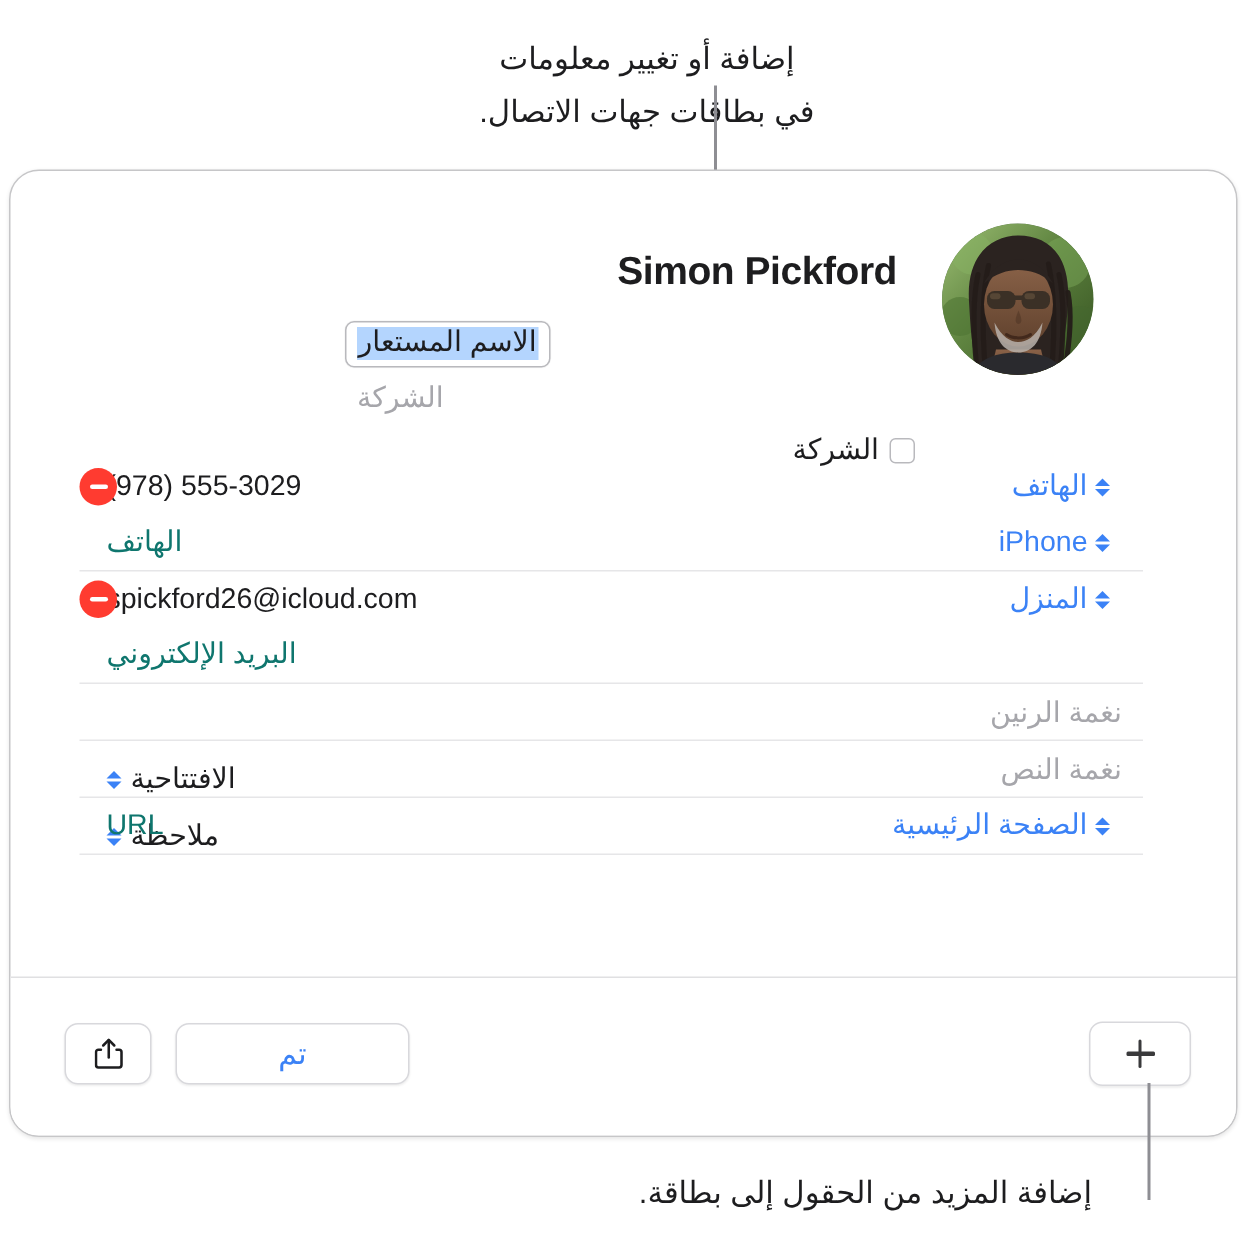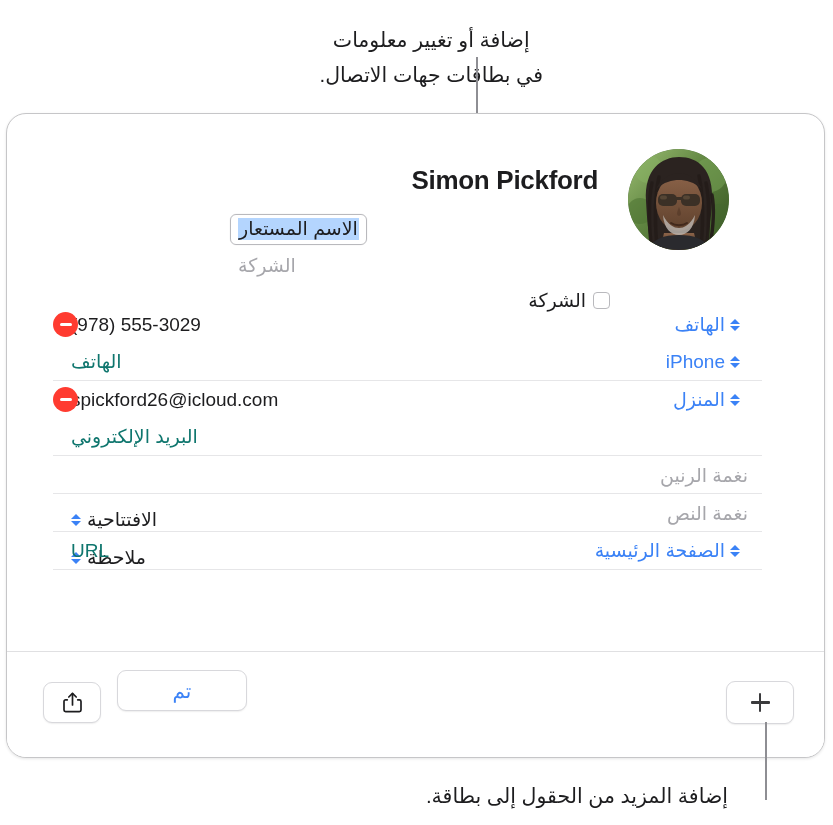--- a/index.html
+++ b/index.html
@@ -275,21 +275,21 @@
     border: 1px solid #d8d8dc;
     border-radius: 9px;
     box-shadow: 0 1px 1.5px rgba(0,0,0,0.07);
     display: flex;
     align-items: center;
     justify-content: center;
     cursor: pointer;
     padding: 0;
   }
   #share-button { left: 36px; top: 30px; width: 58px; height: 41px; }
-  #done-button  { left: 110px; top: 18px; width: 130px; height: 41px; }
+  #done-button  { left: 110px; top: 30px; width: 156px; height: 41px; }
   #done-label { font-size: 20px; color: #3b82f6; }
   #add-field-button { right: 30px; top: 29px; width: 68px; height: 43px; }
   #add-plus {
     position: relative;
     width: 19px;
     height: 19px;
   }
   #add-plus::before, #add-plus::after {
     content: "";
     position: absolute;

